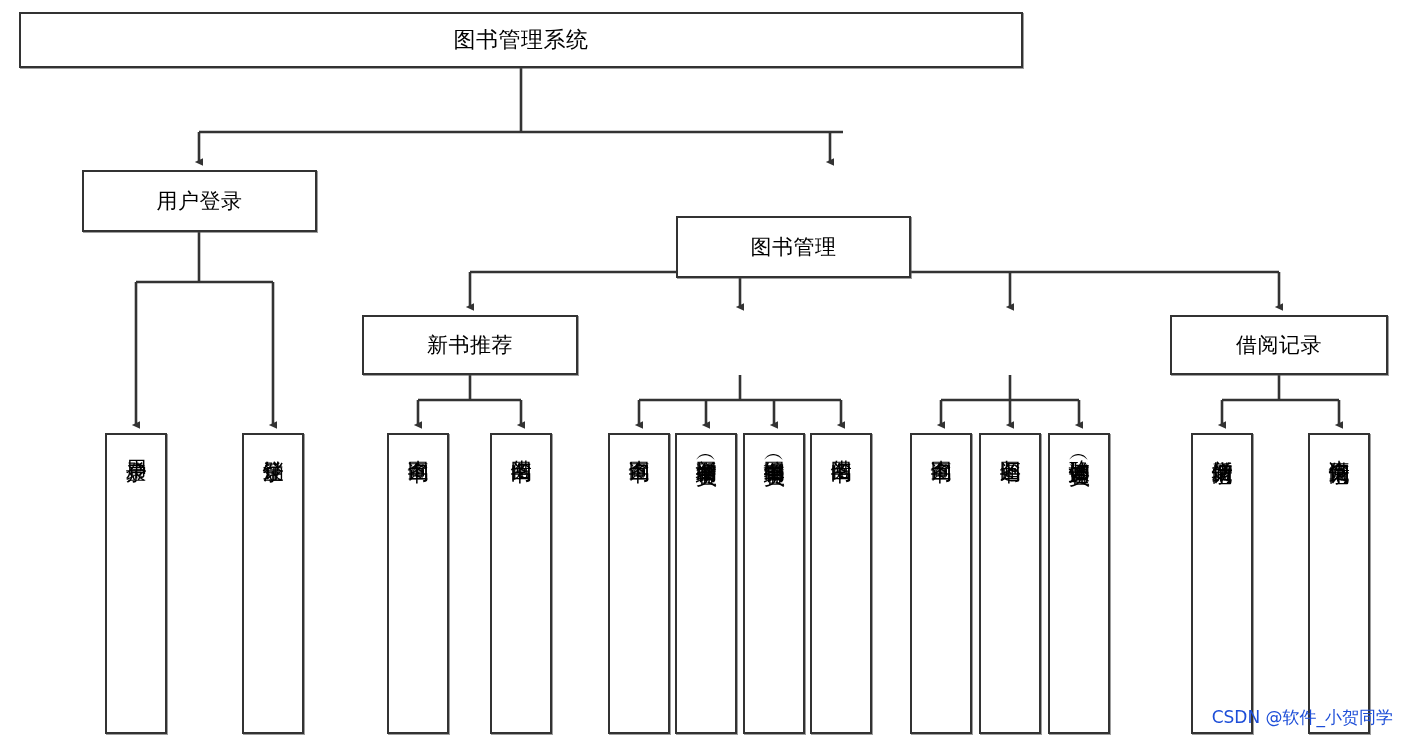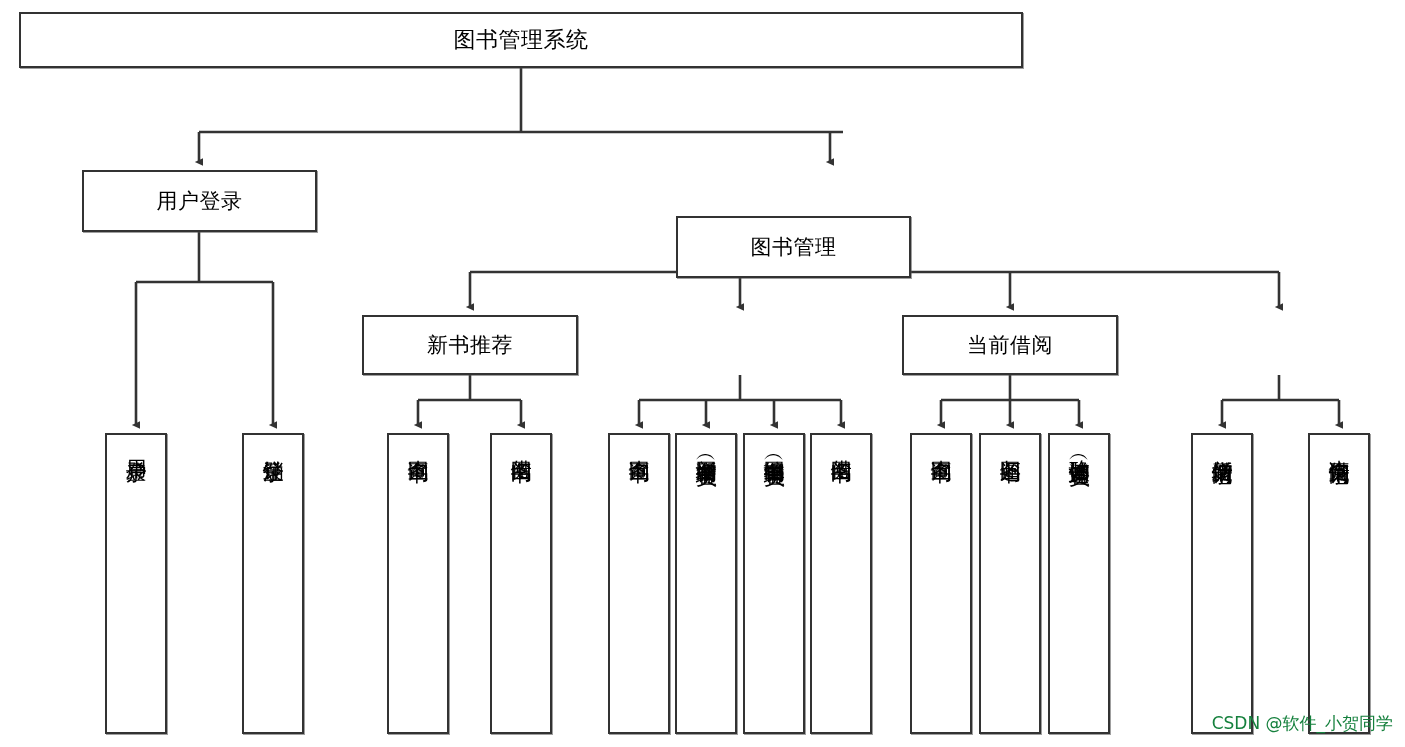--- a/index.html
+++ b/index.html
@@ -66,23 +66,23 @@
     letter-spacing: 1px;
     white-space: nowrap;
     max-height: 288px;
   }
   .node.vert.short .node-label {
     max-height: 288px;
   }
   #watermark {
     position: absolute;
     right: 12px;
-    bottom: 12px;
+    bottom: 18px;
     font-size: 17px;
-    color: #15803d;
+    color: #1d4ed8;
     white-space: nowrap;
     z-index: 5;
     font-family: "DejaVu Sans", "Liberation Sans", sans-serif;
   }
 </style>
 </head>
 <body>
 
 <div id="diagram-root">
 
@@ -143,22 +143,22 @@
   <div class="node horiz" style="left:82px; top:170px; width:235px; height:62px;">
     <span class="node-label">用户登录</span>
   </div>
   <div class="node horiz" style="left:676px; top:170px; width:235px; height:62px;margin-top:46px;">
     <span class="node-label">图书管理</span>
   </div>
 
   <div class="node horiz" style="left:362px; top:315px; width:216px; height:60px;align-items:center;">
     <span class="node-label">新书推荐</span>
   </div>
-  <div class="node horiz" style="left:902px; top:315px; width:216px; height:60px;">
-    <span class="node-label">当前借阅</span>
+  <div class="node horiz" style="left:1170px; top:315px; width:218px; height:60px;">
+    <span class="node-label">借阅记录</span>
   </div>
 
   <div class="node vert short" style="left:105px; top:433px; width:62px; height:301px;">
     <span class="node-label">用户登录</span>
   </div>
   <div class="node vert short" style="left:242px; top:433px; width:62px; height:301px;">
     <span class="node-label">注销登录</span>
   </div>
 
   <div class="node vert short" style="left:387px; top:433px; width:62px; height:301px;">

